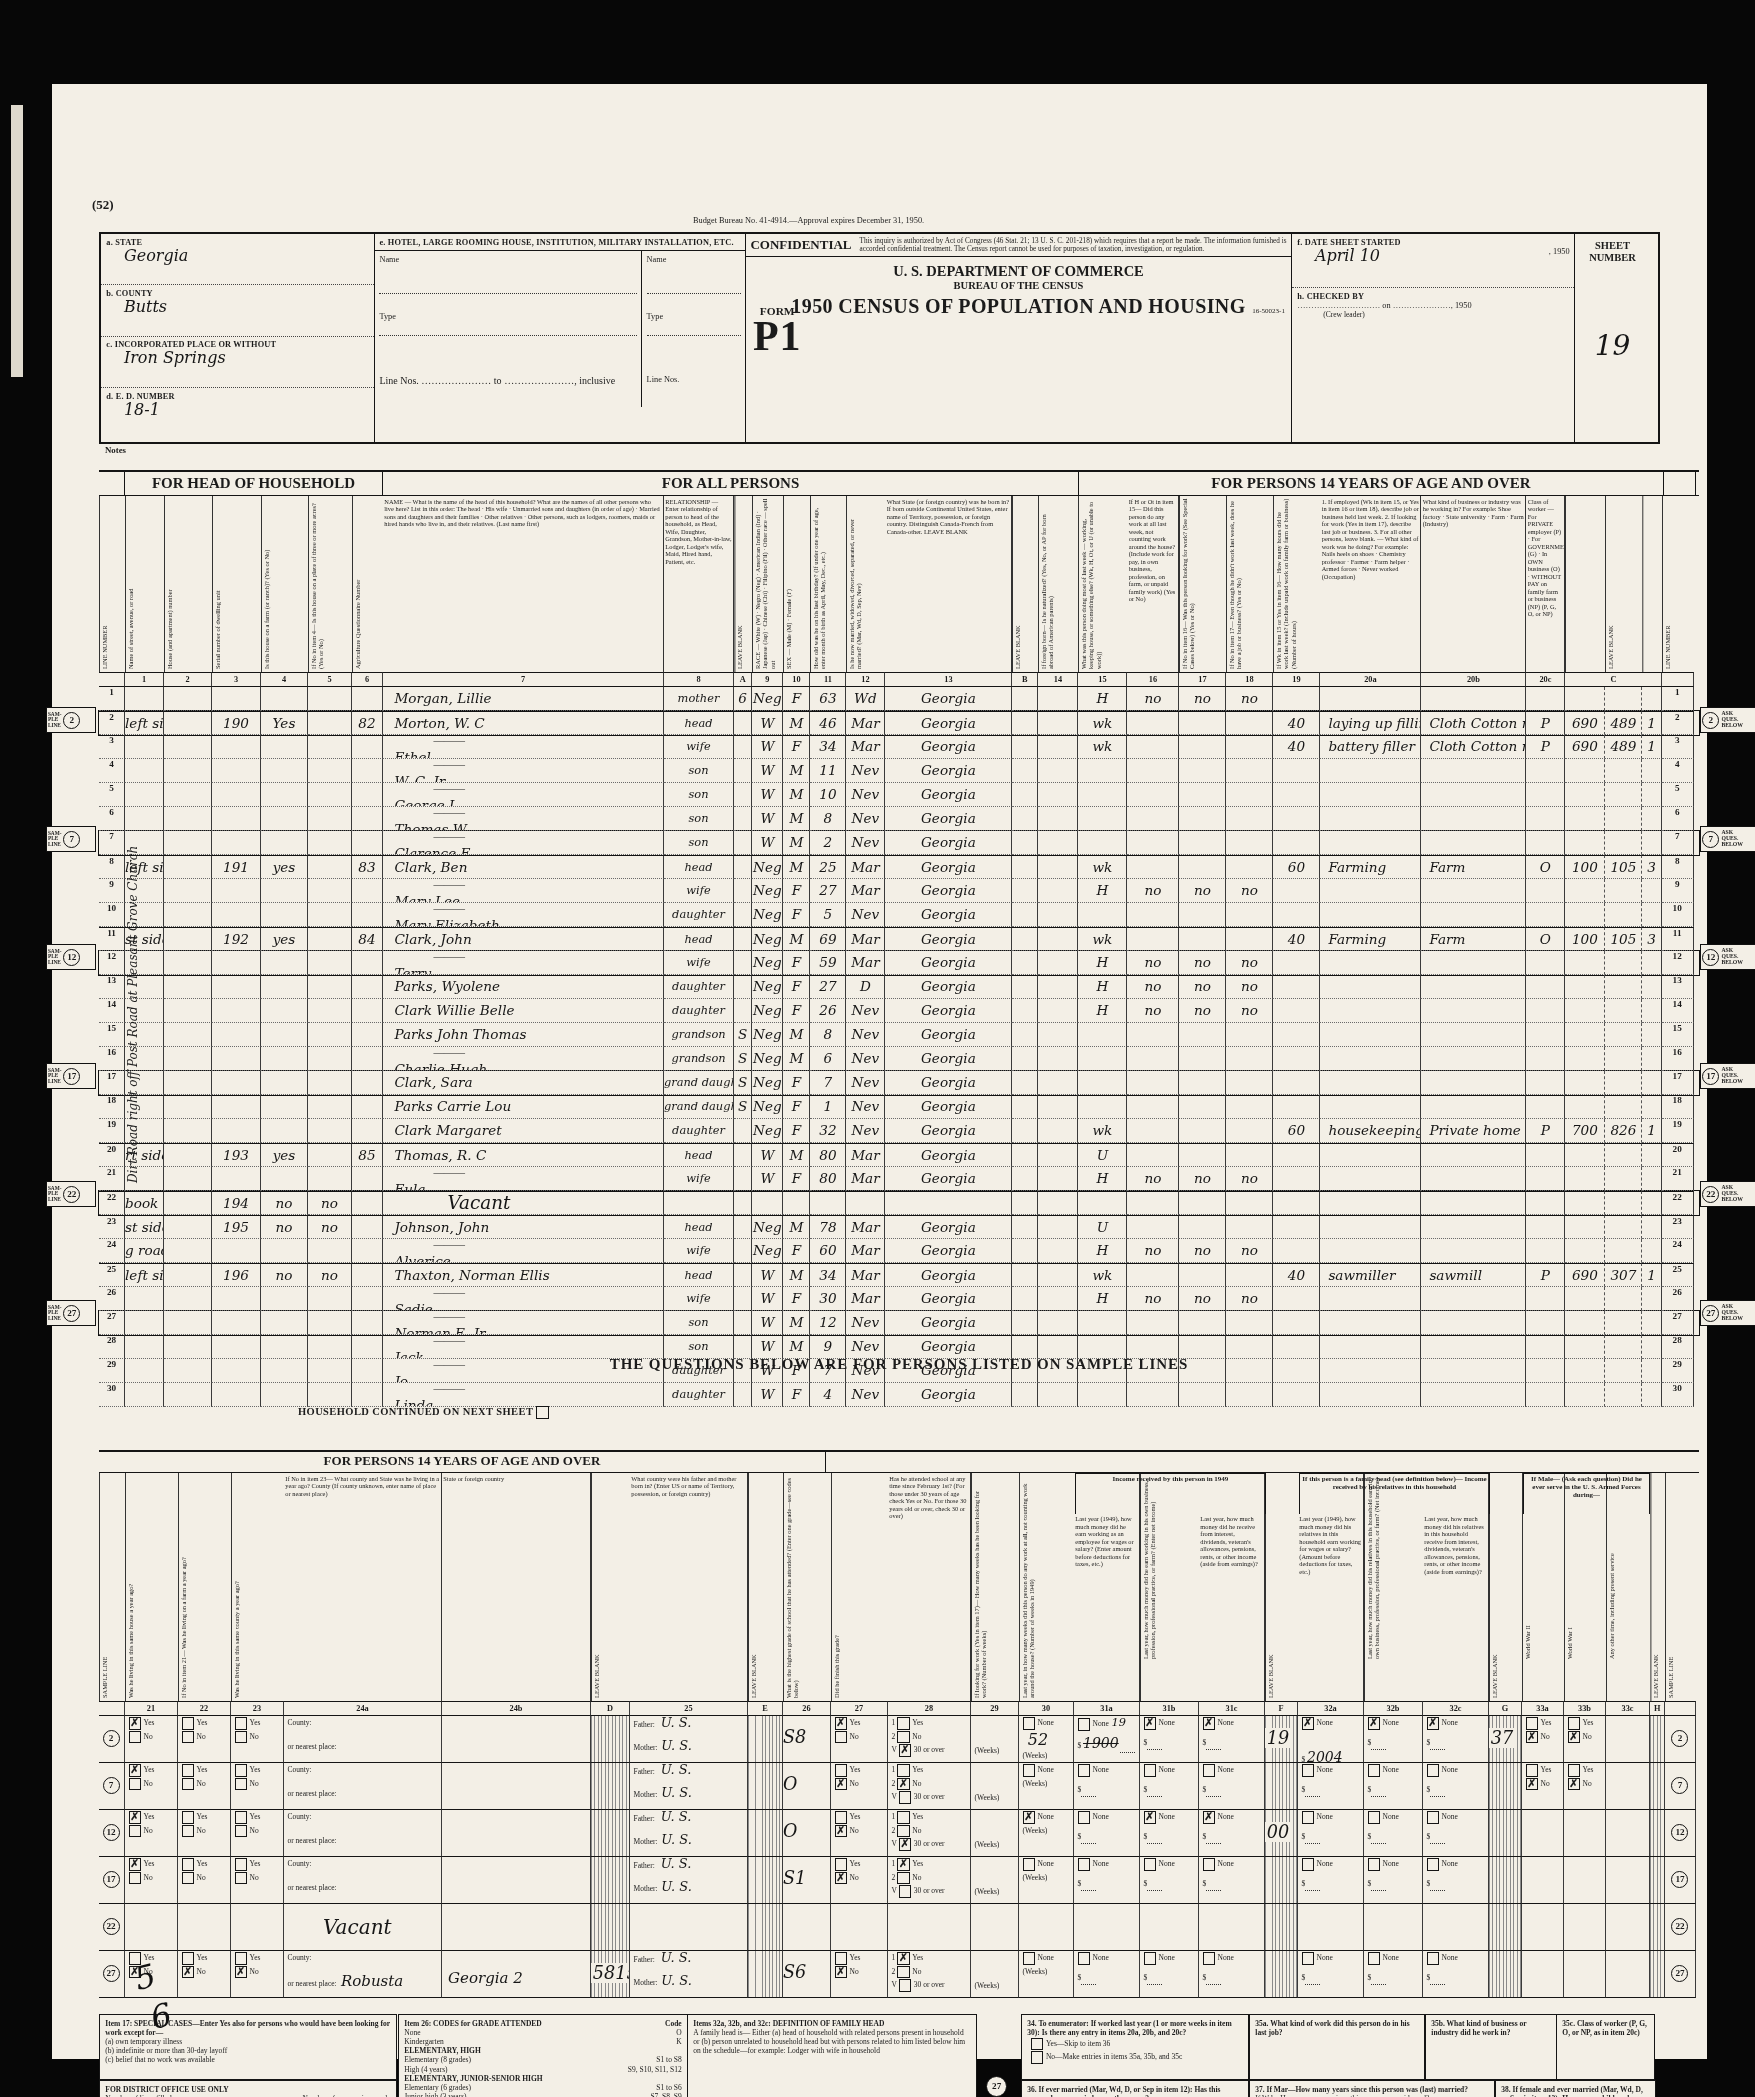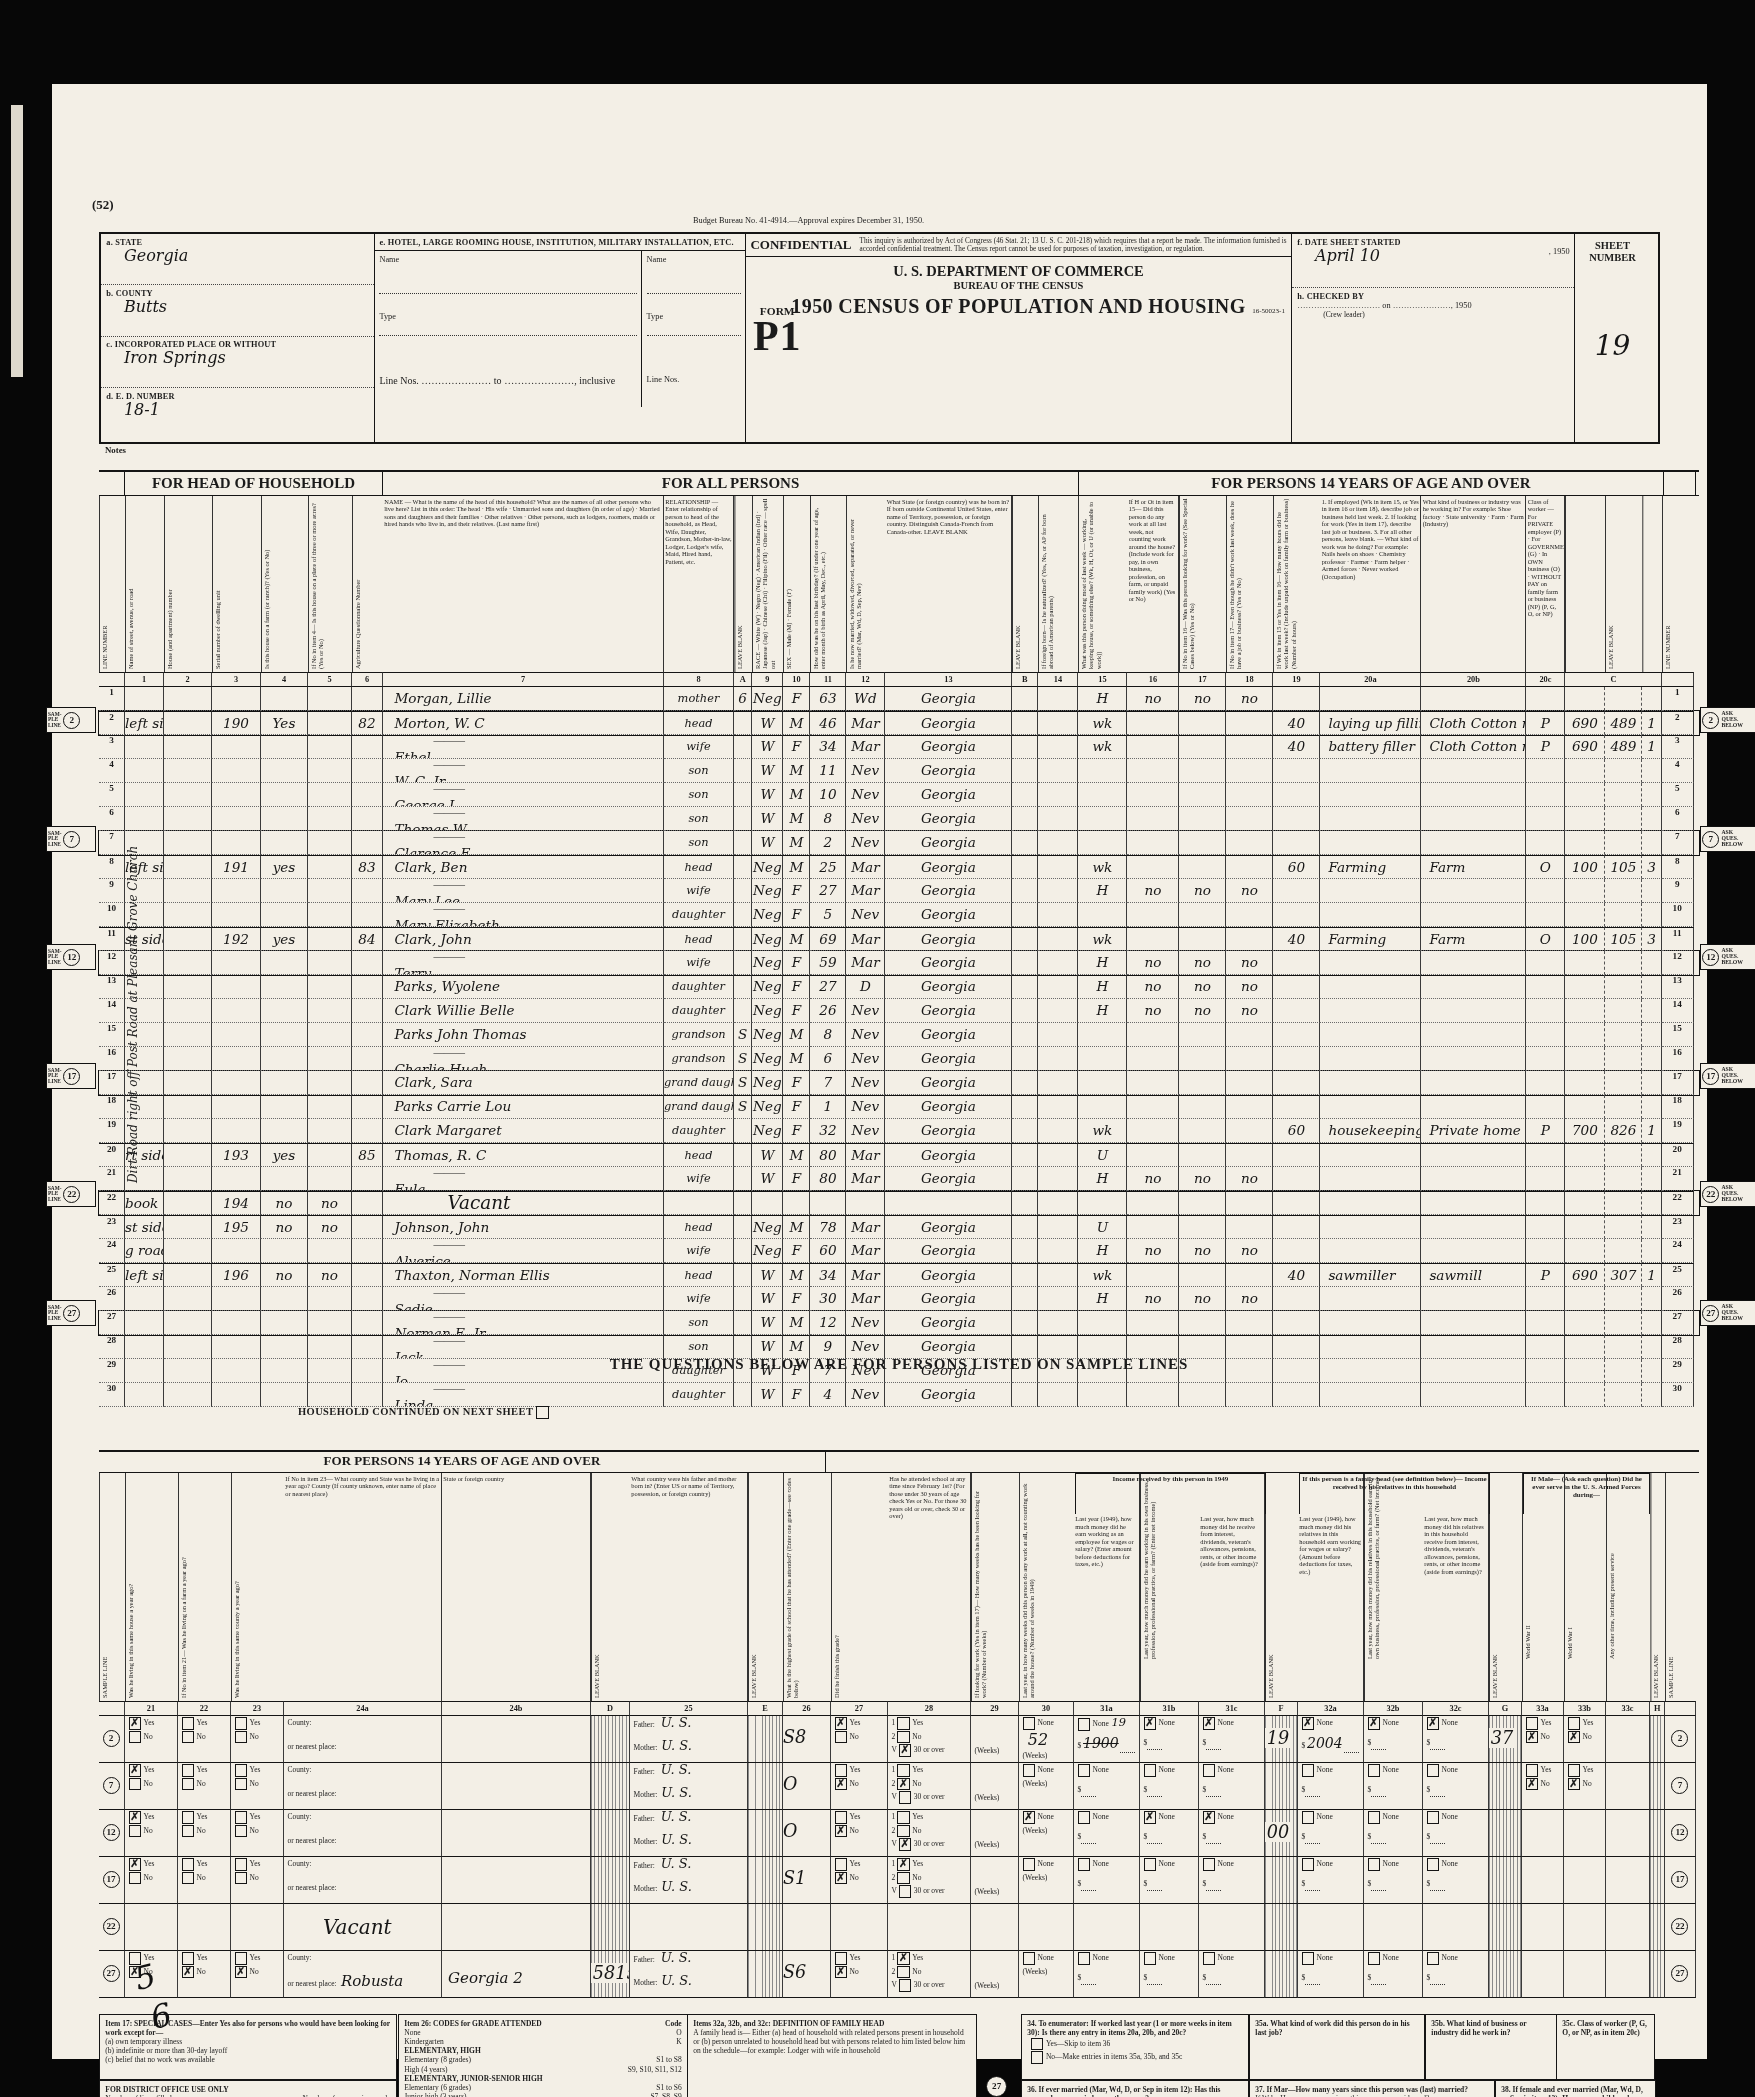--- a/index.html
+++ b/index.html
@@ -1953,21 +1953,21 @@
           <div class="cbrow"><span class="cb">✗</span>None</div>
           <div class="cbrow" style="margin-top: 6.1px;">$<div class="dotu" style="display: inline-block;">&nbsp;&nbsp;&nbsp;&nbsp;&nbsp;&nbsp;&nbsp;&nbsp;</div></div>
         </div>
         <div class="cell" style="width: 66px; height: 47px;">
           <div class="cbrow"><span class="cb">✗</span>None</div>
           <div class="cbrow" style="margin-top: 6.1px;">$<div class="dotu" style="display: inline-block;">&nbsp;&nbsp;&nbsp;&nbsp;&nbsp;&nbsp;&nbsp;&nbsp;</div></div>
         </div>
         <div class="cell hatch" style="width: 33px; height: 47px;"><div class="hw" style="font-size: 17.6px; margin-top: 12.3px; background: rgb(243, 239, 230); display: inline-block; padding: 0px 1.8px;">19</div></div>
         <div class="cell" style="width: 66px; height: 47px;">
           <div class="cbrow"><span class="cb">✗</span>None</div>
-          <div class="cbrow" style="margin-top: 7px;">$<div class="hw" style="display: inline; font-size: 14px; margin: 0px 1.8px;">2004</div><div class="dotu" style="display: inline-block;">&nbsp;&nbsp;&nbsp;&nbsp;&nbsp;&nbsp;&nbsp;&nbsp;</div></div>
+          <div class="cbrow" style="margin-top: 21px;">$<div class="hw" style="display: inline; font-size: 14px; margin: 0px 1.8px;">2004</div><div class="dotu" style="display: inline-block;">&nbsp;&nbsp;&nbsp;&nbsp;&nbsp;&nbsp;&nbsp;&nbsp;</div></div>
         </div>
         <div class="cell" style="width: 59px; height: 47px;">
           <div class="cbrow"><span class="cb">✗</span>None</div>
           <div class="cbrow" style="margin-top: 6.1px;">$<div class="dotu" style="display: inline-block;">&nbsp;&nbsp;&nbsp;&nbsp;&nbsp;&nbsp;&nbsp;&nbsp;</div></div>
         </div>
         <div class="cell" style="width: 66px; height: 47px;">
           <div class="cbrow"><span class="cb">✗</span>None</div>
           <div class="cbrow" style="margin-top: 6.1px;">$<div class="dotu" style="display: inline-block;">&nbsp;&nbsp;&nbsp;&nbsp;&nbsp;&nbsp;&nbsp;&nbsp;</div></div>
         </div>
         <div class="cell hatch" style="width: 33px; height: 47px;"><div class="hw" style="font-size: 17.6px; margin-top: 12.3px; background: rgb(243, 239, 230); display: inline-block; padding: 0px 1.8px;">37</div></div>

